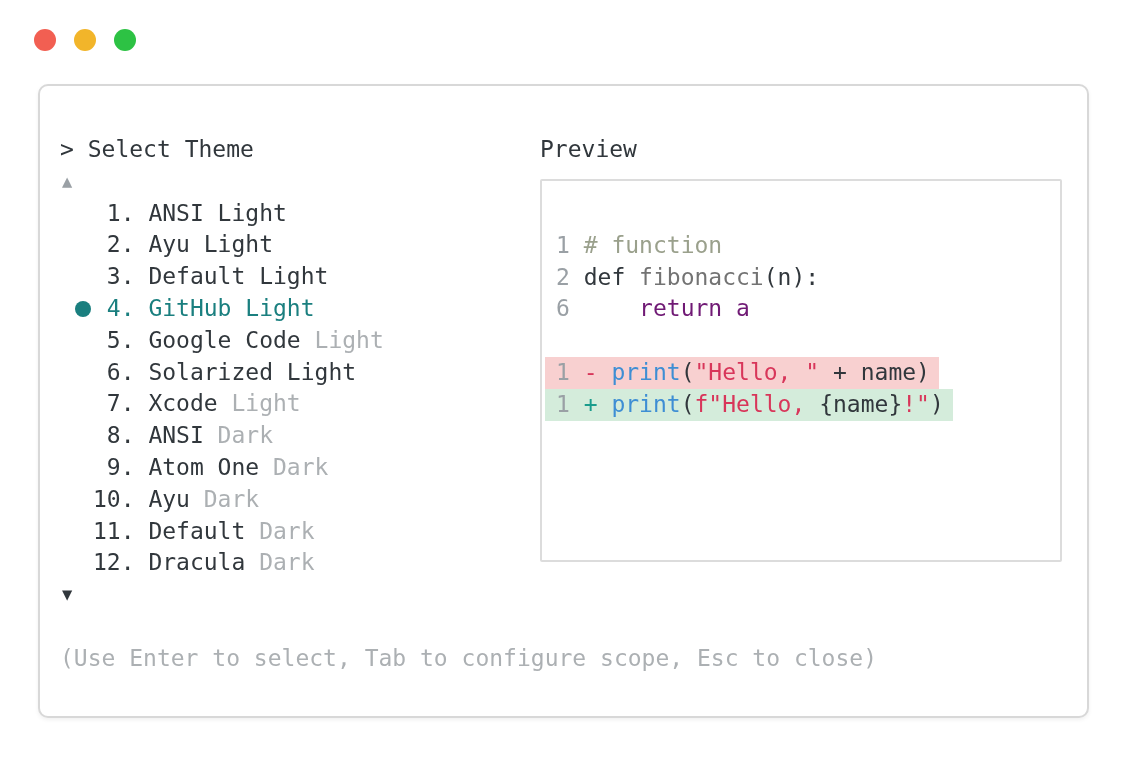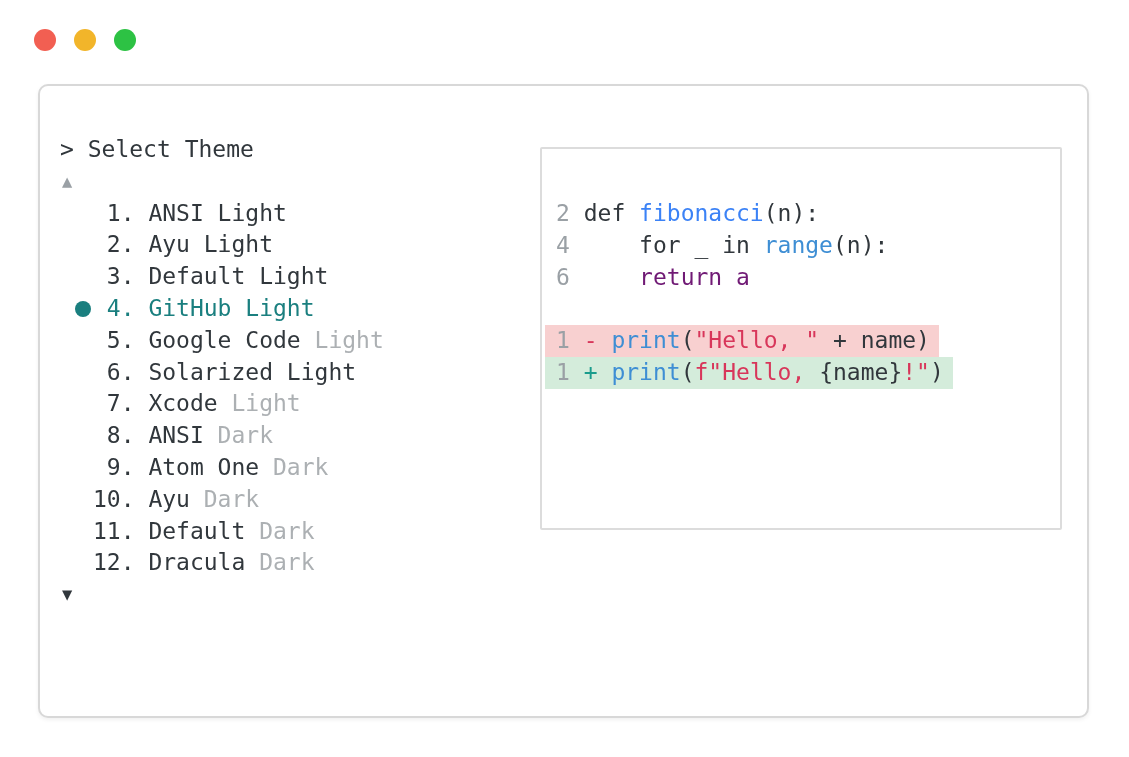--- a/index.html
+++ b/index.html
@@ -57,27 +57,29 @@
   <div class="columns">
 
     <div class="left-col">
       <div class="prompt-line"><span class="caret">&gt;</span><span> </span><span>Select Theme</span></div>
       <div class="arrow arrow-up">▲</div>
       <div><div class="titem"><span class="marker"></span><span class="inum">1.</span><span class="iname">ANSI</span><span class="suffix"> Light</span></div><div class="titem"><span class="marker"></span><span class="inum">2.</span><span class="iname">Ayu</span><span class="suffix"> Light</span></div><div class="titem"><span class="marker"></span><span class="inum">3.</span><span class="iname">Default</span><span class="suffix"> Light</span></div><div class="titem sel"><span class="marker"><span class="dot"></span></span><span class="inum">4.</span><span class="iname">GitHub</span><span class="suffix"> Light</span></div><div class="titem"><span class="marker"></span><span class="inum">5.</span><span class="iname">Google Code</span><span class="suffix muted"> Light</span></div><div class="titem"><span class="marker"></span><span class="inum">6.</span><span class="iname">Solarized</span><span class="suffix"> Light</span></div><div class="titem"><span class="marker"></span><span class="inum">7.</span><span class="iname">Xcode</span><span class="suffix muted"> Light</span></div><div class="titem"><span class="marker"></span><span class="inum">8.</span><span class="iname">ANSI</span><span class="suffix muted"> Dark</span></div><div class="titem"><span class="marker"></span><span class="inum">9.</span><span class="iname">Atom One</span><span class="suffix muted"> Dark</span></div><div class="titem"><span class="marker"></span><span class="inum">10.</span><span class="iname">Ayu</span><span class="suffix muted"> Dark</span></div><div class="titem"><span class="marker"></span><span class="inum">11.</span><span class="iname">Default</span><span class="suffix muted"> Dark</span></div><div class="titem"><span class="marker"></span><span class="inum">12.</span><span class="iname">Dracula</span><span class="suffix muted"> Dark</span></div></div>
       <div class="arrow arrow-down">▼</div>
     </div>
 
     <div class="right-col">
+      <div class="preview-label">Preview</div>
       <div class="preview-box">
         <div>
-            <div class="code-line"><span class="line-inner"><span style="color: rgb(154, 160, 165);">2 </span><span style="color: rgb(49, 55, 60);">def </span><span style="color: #3b82f6;">fibonacci</span><span style="color: rgb(49, 55, 60);">(n):</span></span></div>
-            <div class="code-line"><span class="line-inner"><span style="color: rgb(154, 160, 165);">4 </span><span style="color: rgb(49, 55, 60);">    for _ in </span><span style="color: rgb(62, 142, 212);">range</span><span style="color: rgb(49, 55, 60);">(n):</span></span></div>
+            <div class="code-line"><span class="line-inner"><span style="color: rgb(154, 160, 165);">1 </span><span style="color: rgb(154, 160, 140);"># function</span></span></div>
+            <div class="code-line"><span class="line-inner"><span style="color: rgb(154, 160, 165);">2 </span><span style="color: rgb(49, 55, 60);">def </span><span style="color: #737373;">fibonacci</span><span style="color: rgb(49, 55, 60);">(n):</span></span></div>
             <div class="code-line"><span class="line-inner"><span style="color: rgb(154, 160, 165);">6 </span><span style="color: #701a75;">    return a</span></span></div>
             <div class="code-line"></div>
             <div class="code-line"><span class="line-inner hl" style="background: rgb(248, 208, 208);"><span style="color: rgb(154, 160, 165);">1 </span><span style="color: rgb(216, 54, 90);">- </span><span style="color: rgb(62, 142, 212);">print</span><span style="color: rgb(49, 55, 60);">(</span><span style="color: rgb(216, 54, 90);">"Hello, "</span><span style="color: rgb(49, 55, 60);"> + name)</span></span></div>
             <div class="code-line"><span class="line-inner hl" style="background: rgb(212, 236, 219);"><span style="color: rgb(154, 160, 165);">1 </span><span style="color: rgb(26, 156, 140);">+ </span><span style="color: rgb(62, 142, 212);">print</span><span style="color: rgb(49, 55, 60);">(</span><span style="color: rgb(216, 54, 90);">f"Hello, </span><span style="color: rgb(49, 55, 60);">{name}</span><span style="color: rgb(216, 54, 90);">!"</span><span style="color: rgb(49, 55, 60);">)</span></span></div>
           </div>
       </div>
     </div>
 
   </div>
 
+  <div class="footer">(Use Enter to select, Tab to configure scope, Esc to close)</div>
 </div>
 
 </body></html>

